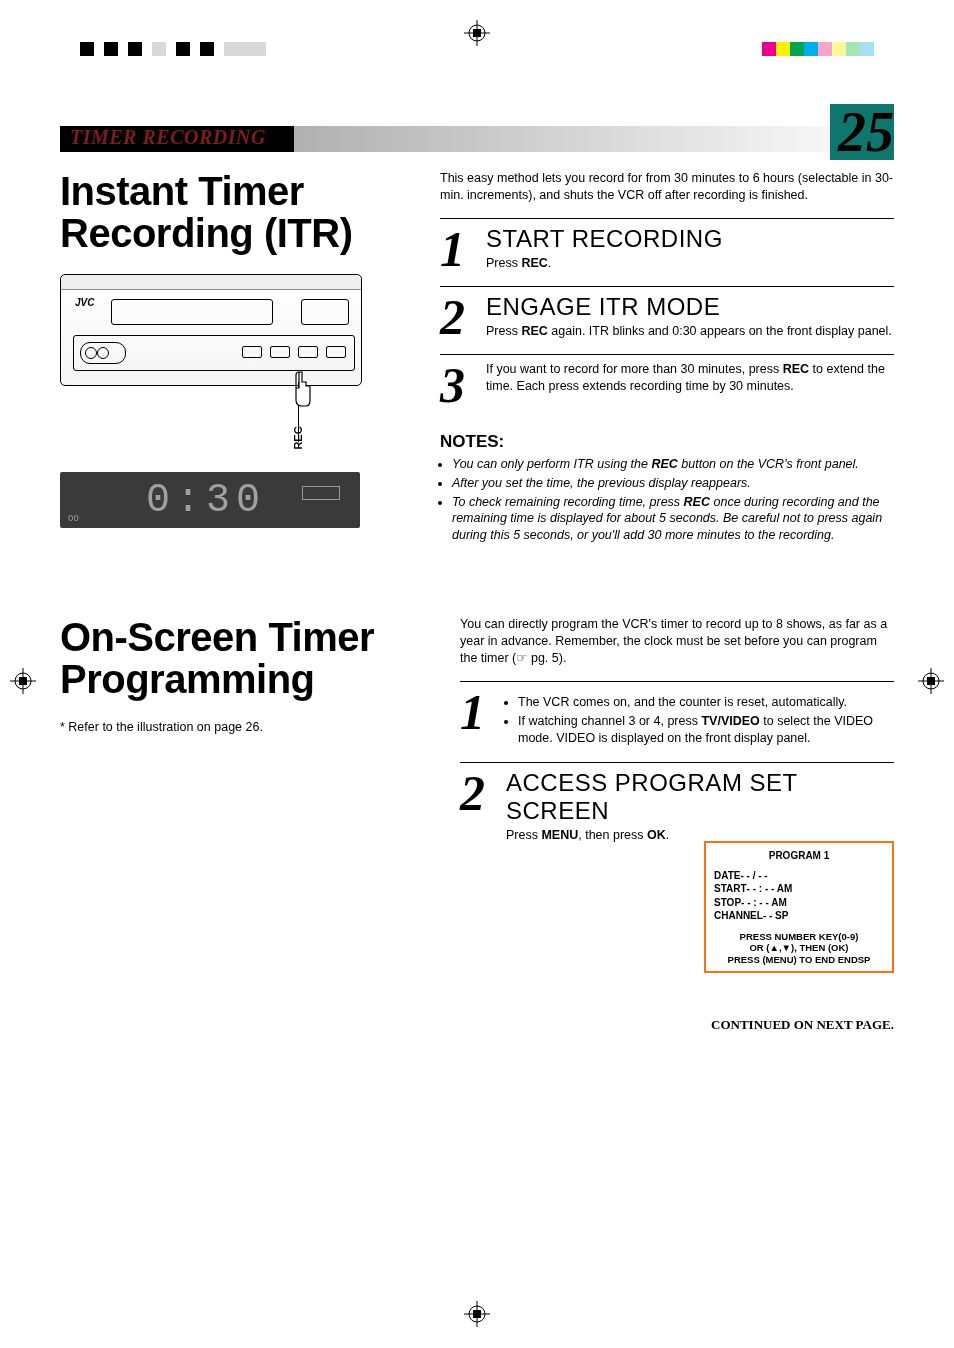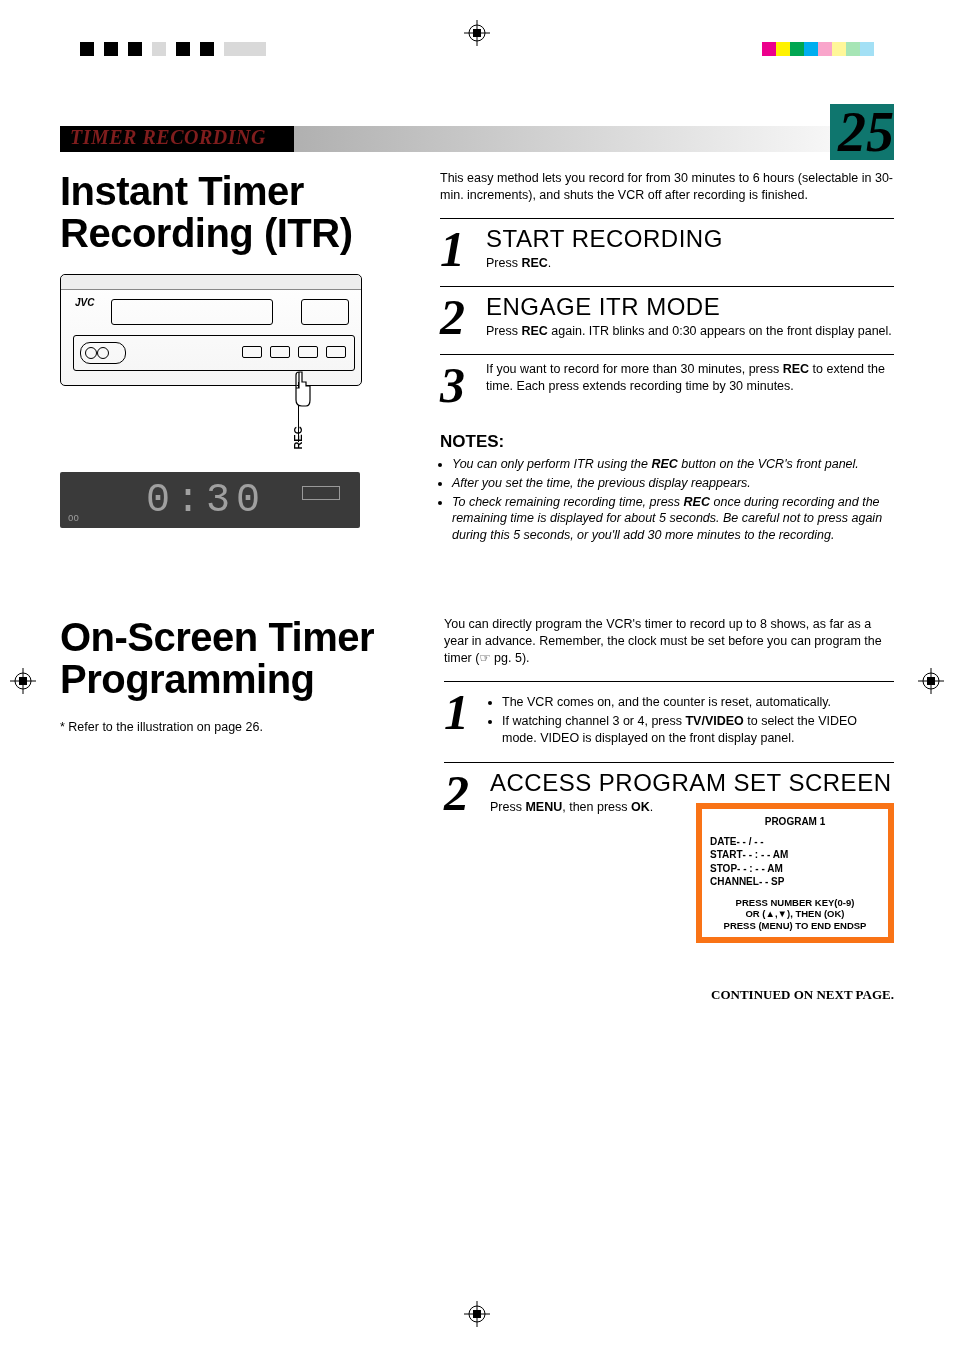--- a/index.html
+++ b/index.html
@@ -214,42 +214,42 @@
     font-style: italic;
     line-height: 1.35;
     padding-left: 12px;
     margin:0;
   }
   .notes-list li { margin-bottom: 2px; list-style: disc; }
   .notes-list b { font-weight:bold; }
   .second-section {
     margin-top: 70px;
     display: flex;
-    gap: 44px;
+    gap: 60px;
   }
   .footnote {
     font-size: 12.5px;
     margin-top: 14px;
   }
   .bullets {
     font-size: 12.5px;
     line-height: 1.35;
     padding-left: 12px;
     margin: 6px 0 0 0;
   }
   .bullets li { list-style: disc; margin-bottom:2px; }
   .osd-box {
     float: right;
     width: 170px;
-    border: 6px solid #f97316;
+    border: 2px solid #f97316;
     font-size: 10px;
     font-weight: bold;
     padding: 6px 8px;
     margin-left: 10px;
-    margin-top: 4px;
+    margin-top: 14px;
     line-height: 1.35;
     font-family: Arial, sans-serif;
   }
   .osd-box .osd-title { text-align: center; margin-bottom: 6px; font-size:10px; }
   .osd-row { display:flex; justify-content:flex-start; }
   .osd-instr { margin-top:8px; text-align:center; font-size:9.5px; line-height:1.2; }
   .continued {
     text-align: right;
     font-weight: bold;
     font-family: "Times New Roman", Times, serif;

